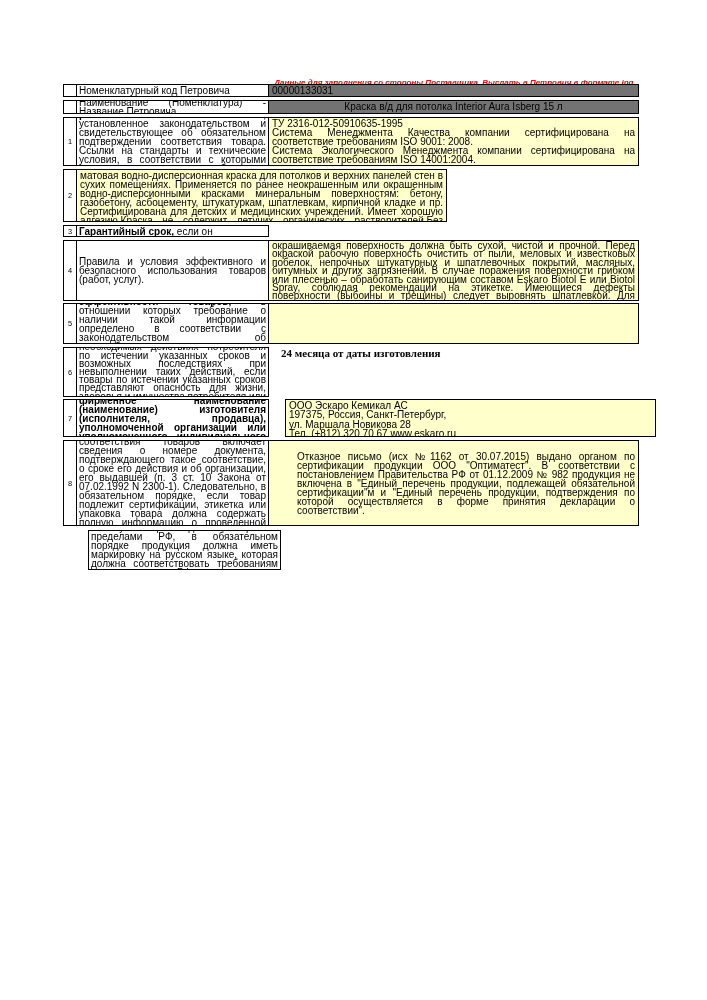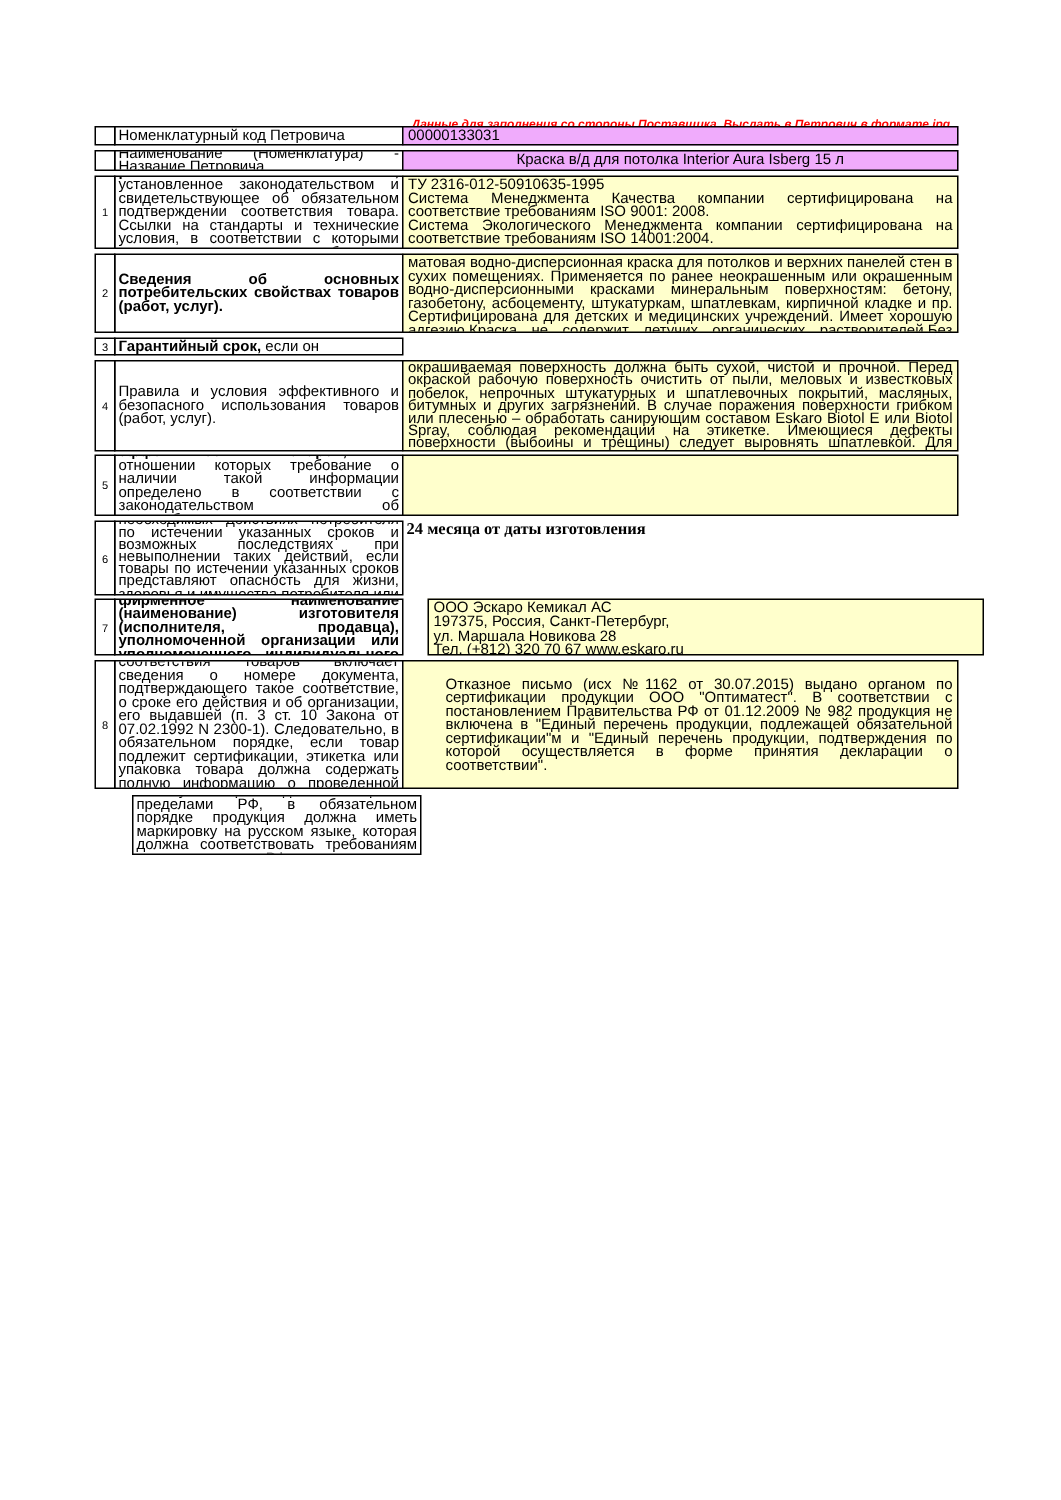--- a/index.html
+++ b/index.html
@@ -27,28 +27,28 @@
   .label{
     width:193px;flex:0 0 193px;padding:1px 2px;text-align:justify;
     display:flex;flex-direction:column;justify-content:center;
   }
   .label .jus{text-align:justify;}
   .value{
     width:371px;flex:0 0 371px;padding:1px 3px;text-align:justify;
     white-space:pre-line;
   }
   .v-yellow{background:#FFFFCC;}
-  .v-white{background:#f0abfc;}
+  .v-white{background:#737373;}
   .v-center{text-align:center;white-space:normal;}
   .v-left{text-align:left;white-space:normal;}
   .v-mid{display:flex;flex-direction:column;justify-content:center;padding-left:28px;}
   .v-plain{
     border:none;background:transparent;overflow:visible;
     font-family:"Liberation Serif",serif;font-weight:bold;font-size:11px;
-    padding:2px 3px;text-align:left;white-space:normal;
+    padding:2px 13px;text-align:left;white-space:normal;
   }
   .b{font-weight:bold;}
   .r-a{height:13px;}
   .r-b{height:14px;}
   .r1{height:49px;}
   .r2{height:53px;}
   .r3{height:12px;}
   .r3 .label{flex-direction:row;justify-content:flex-start;align-items:center;display:block;text-align:left;padding-top:1px;}
   .r4{height:61px;margin-bottom:2px;}
   .r5{height:41px;}
@@ -90,23 +90,20 @@
       <div class="cell label">
         <div class="jus"><span class="b">Наименование технического регламента или иное обозначение,</span><span> установленное законодательством и свидетельствующее об обязательном подтверждении соответствия товара. Ссылки на стандарты и технические условия, в соответствии с которыми изготовлен товар, и требованиям которых он должен соответствовать.</span></div>
       </div>
       <div class="cell value v-yellow">ТУ 2316-012-50910635-1995
 Система Менеджмента Качества компании сертифицирована на соответствие требованиям ISO 9001: 2008.
 Система Экологического Менеджмента компании сертифицирована на соответствие требованиям ISO 14001:2004.</div>
     </div>
 
     <div class="row r2">
       <div class="cell num">2</div>
-      <div class="cell label">
-        <div class="jus"><span class="b">Сведения об основных потребительских свойствах товаров (работ, услуг).</span><span></span></div>
-      </div>
       <div class="cell value v-yellow">матовая водно-дисперсионная краска для потолков и верхних панелей стен в сухих помещениях. Применяется по ранее неокрашенным или окрашенным водно-дисперсионными красками минеральным поверхностям: бетону, газобетону, асбоцементу, штукатуркам, шпатлевкам, кирпичной кладке и пр. Сертифицирована для детских и медицинских учреждений. Имеет хорошую адгезию.Краска не содержит летучих органических растворителей.Без неприятного запаха. Хорошо укрывает, легко наносится. Имеет хорошую адгезию.Краска не содержит летучих органических растворителей.Без неприятного запаха.</div>
     </div>
 
     <div class="row r3">
       <div class="cell num">3</div>
       <div class="cell label"><span class="b">Гарантийный срок,</span><span> если он установлен</span></div>
     </div>
 
     <div class="row r4">
       <div class="cell num">4</div>

